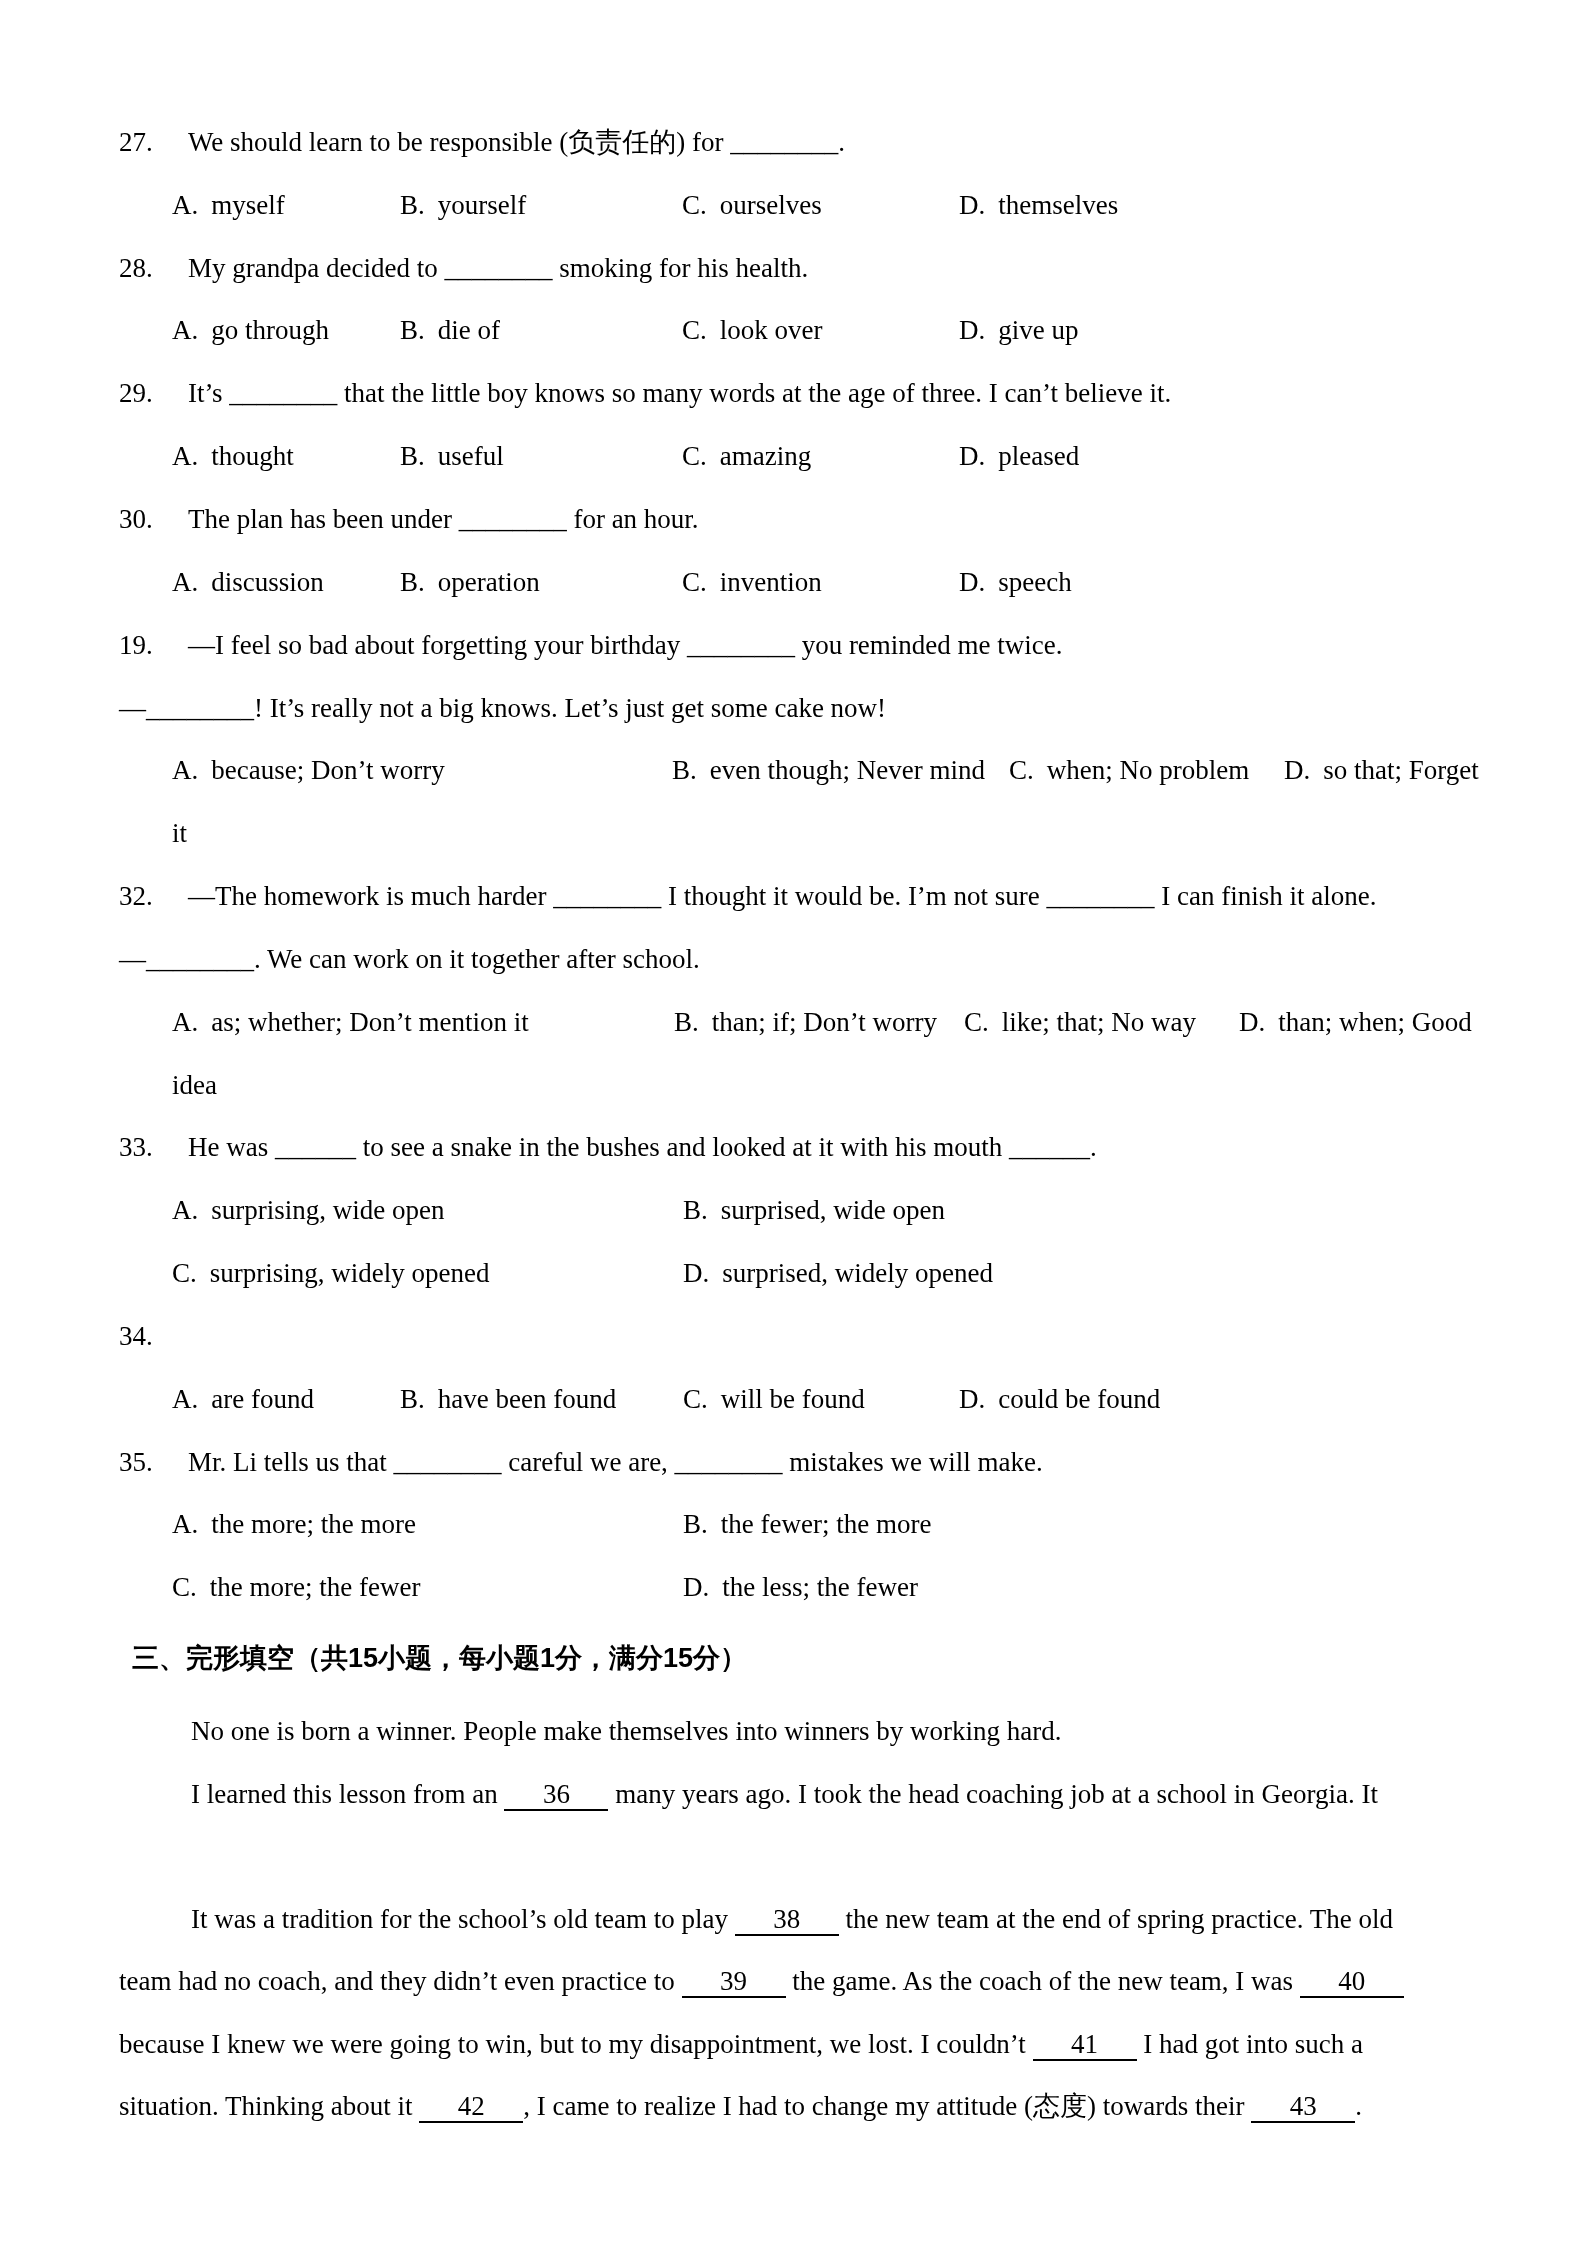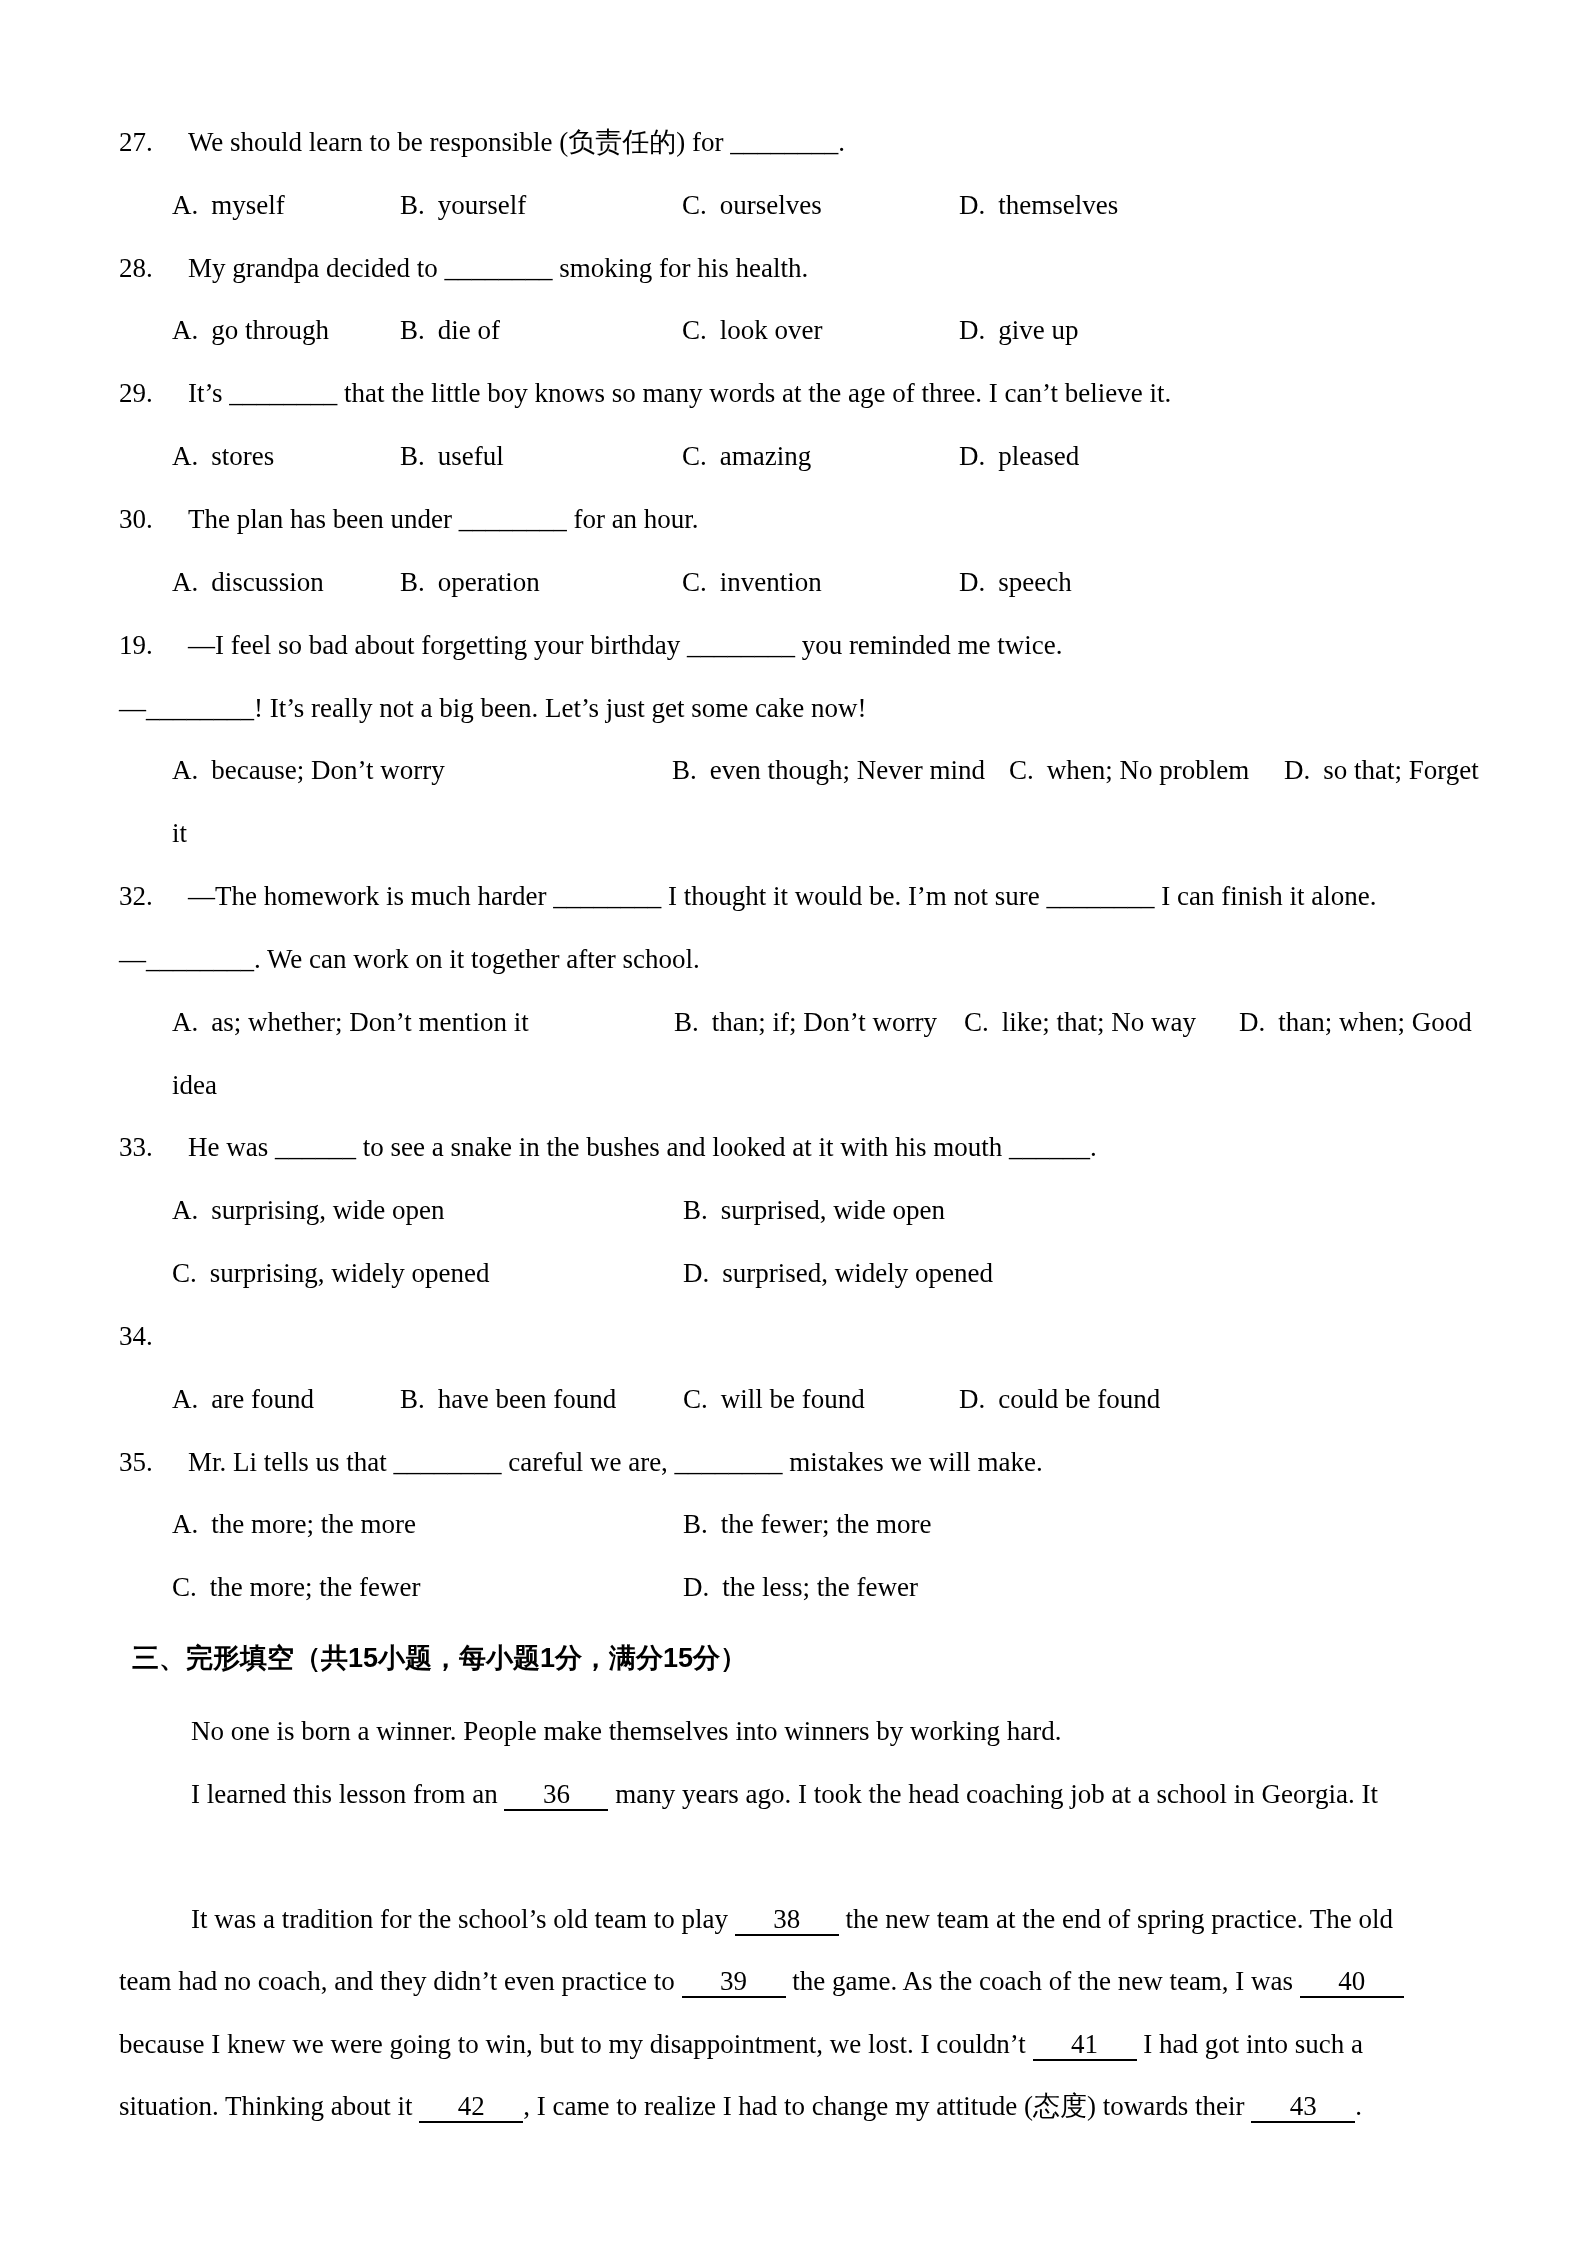--- a/index.html
+++ b/index.html
@@ -54,21 +54,21 @@
     <span class="opt" style="left:400px"><span class="olabel">B.</span><span>die of</span></span>
     <span class="opt" style="left:682px"><span class="olabel">C.</span><span>look over</span></span>
     <span class="opt" style="left:959px"><span class="olabel">D.</span><span>give up</span></span>
   </div>
 
   <div class="ln" style="top:376px">
     <span class="qnum">29.</span>
     <span class="qtext">It’s ________ that the little boy knows so many words at the age of three. I can’t believe it.</span>
   </div>
   <div class="ln" style="top:439px">
-    <span class="opt" style="left:172px"><span class="olabel">A.</span><span>stores</span></span>
+    <span class="opt" style="left:172px"><span class="olabel">A.</span><span>thought</span></span>
     <span class="opt" style="left:400px"><span class="olabel">B.</span><span>useful</span></span>
     <span class="opt" style="left:682px"><span class="olabel">C.</span><span>amazing</span></span>
     <span class="opt" style="left:959px"><span class="olabel">D.</span><span>pleased</span></span>
   </div>
 
   <div class="ln" style="top:502px">
     <span class="qnum">30.</span>
     <span class="qtext">The plan has been under ________ for an hour.</span>
   </div>
   <div class="ln" style="top:565px">
@@ -76,21 +76,21 @@
     <span class="opt" style="left:400px"><span class="olabel">B.</span><span>operation</span></span>
     <span class="opt" style="left:682px"><span class="olabel">C.</span><span>invention</span></span>
     <span class="opt" style="left:959px"><span class="olabel">D.</span><span>speech</span></span>
   </div>
 
   <div class="ln" style="top:628px">
     <span class="qnum">19.</span>
     <span class="qtext">—I feel so bad about forgetting your birthday ________ you reminded me twice.</span>
   </div>
   <div class="ln" style="top:691px">
-    <span class="dlg">—________! It’s really not a big been. Let’s just get some cake now!</span>
+    <span class="dlg">—________! It’s really not a big knows. Let’s just get some cake now!</span>
   </div>
   <div class="ln" style="top:753px">
     <span class="opt" style="left:172px"><span class="olabel">A.</span><span>because; Don’t worry</span></span>
     <span class="opt" style="left:672px"><span class="olabel">B.</span><span>even though; Never mind</span></span>
     <span class="opt" style="left:1009px"><span class="olabel">C.</span><span>when; No problem</span></span>
     <span class="opt" style="left:1284px"><span class="olabel">D.</span><span>so that; Forget</span></span>
   </div>
   <div class="ln" style="top:816px">
     <span class="opt" style="left:172px">it</span>
   </div>

